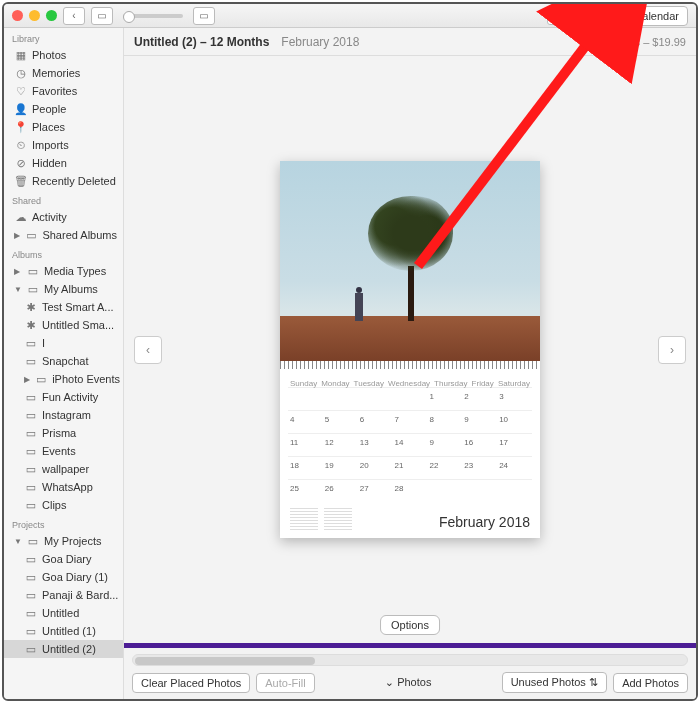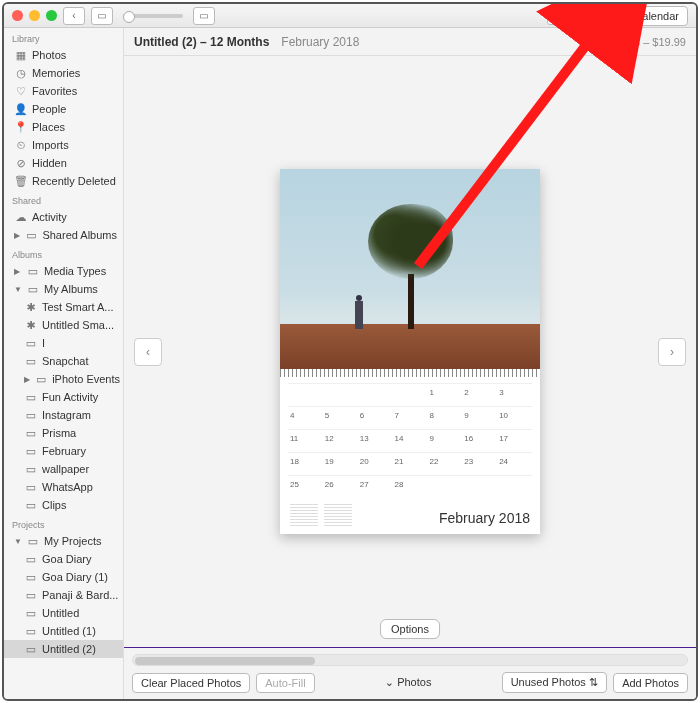--- a/index.html
+++ b/index.html
@@ -42,21 +42,21 @@
   .cal-grid { padding: 6px 8px 2px; font-size: 8px; color:#666;}
   .day-row{display:flex;border-top:1px solid #eee;}
   .day-row.head{border:none;font-size:6px;color:#999;}
   .day-cell{flex:1;text-align:left;padding:4px 2px;height:22px;font-size:8px;}
   .day-row.head .day-cell{height:12px;text-align:center;}
   .cal-footer{display:flex;justify-content:space-between;align-items:flex-end;padding:4px 10px 8px;}
   .mini-months{display:flex;gap:6px;}
   .mini{width:28px;height:22px;background:repeating-linear-gradient(#ddd 0,#ddd 1px,transparent 1px,transparent 3px);font-size:5px;}
   .month-label{font-size:14px;color:#333;}
   .options-btn{position:absolute;left:50%;transform:translateX(-50%);bottom:8px;padding:3px 10px;border:1px solid #bbb;border-radius:6px;background:#fff;font-size:11px;}
-  .footer-bar{border-top:1px solid #4c1d95;padding:6px 8px;display:flex;flex-direction:column;gap:6px;background:#f3f3f3;}
+  .footer-bar{border-top:5px solid #4c1d95;padding:6px 8px;display:flex;flex-direction:column;gap:6px;background:#f3f3f3;}
   .scroll-track{height:12px;background:#e8e8e8;border:1px solid #ddd;border-radius:7px;position:relative;}
   .scroll-thumb{position:absolute;left:2px;top:2px;width:180px;height:8px;background:#c8c8c8;border-radius:5px;}
   .btn-row{display:flex;gap:6px;align-items:center;}
   .mac-btn{padding:3px 8px;border:1px solid #bbb;border-radius:4px;background:#fff;font-size:11px;white-space:nowrap;}
   .mac-btn.dim{color:#aaa;}
   .photos-toggle{flex:1;text-align:center;font-size:11px;color:#333;}
   .photos-toggle::before{content:"⌄ ";}
   .drag-hint{text-align:center;font-size:11px;color:#999;padding:14px 0 2px;}
   .arrow-annot{position:absolute;top:22px;right:78px;pointer-events:none;}
   .arrow-annot svg{overflow:visible;}
@@ -167,21 +167,21 @@
       <div class="sb-item indent">
           <span class="ic">▭</span>
           <span>Instagram</span>
         </div>
       <div class="sb-item indent">
           <span class="ic">▭</span>
           <span>Prisma</span>
         </div>
       <div class="sb-item indent">
           <span class="ic">▭</span>
-          <span>February</span>
+          <span>Events</span>
         </div>
       <div class="sb-item indent">
           <span class="ic">▭</span>
           <span>wallpaper</span>
         </div>
       <div class="sb-item indent">
           <span class="ic">▭</span>
           <span>WhatsApp</span>
         </div>
       <div class="sb-item indent">
@@ -235,20 +235,29 @@
         <div class="calendar-page">
           <div class="photo">
             <div class="sky"></div>
               <div class="ground"></div>
             <div class="tree-trunk"></div>
               <div class="tree-crown"></div>
             <div class="person"></div>
           </div>
           <div class="spiral"></div>
           <div class="cal-grid">
+            <div class="day-row head" id="dh">
+                <div class="day-cell">Sunday</div>
+                <div class="day-cell">Monday</div>
+                <div class="day-cell">Tuesday</div>
+                <div class="day-cell">Wednesday</div>
+                <div class="day-cell">Thursday</div>
+                <div class="day-cell">Friday</div>
+                <div class="day-cell">Saturday</div>
+              </div>
             <div id="weeks">
                 <div class="day-row">
                   <div class="day-cell"></div>
                   <div class="day-cell"></div>
                   <div class="day-cell"></div>
                   <div class="day-cell"></div>
                   <div class="day-cell">1</div>
                   <div class="day-cell">2</div>
                   <div class="day-cell">3</div>
                 </div>

